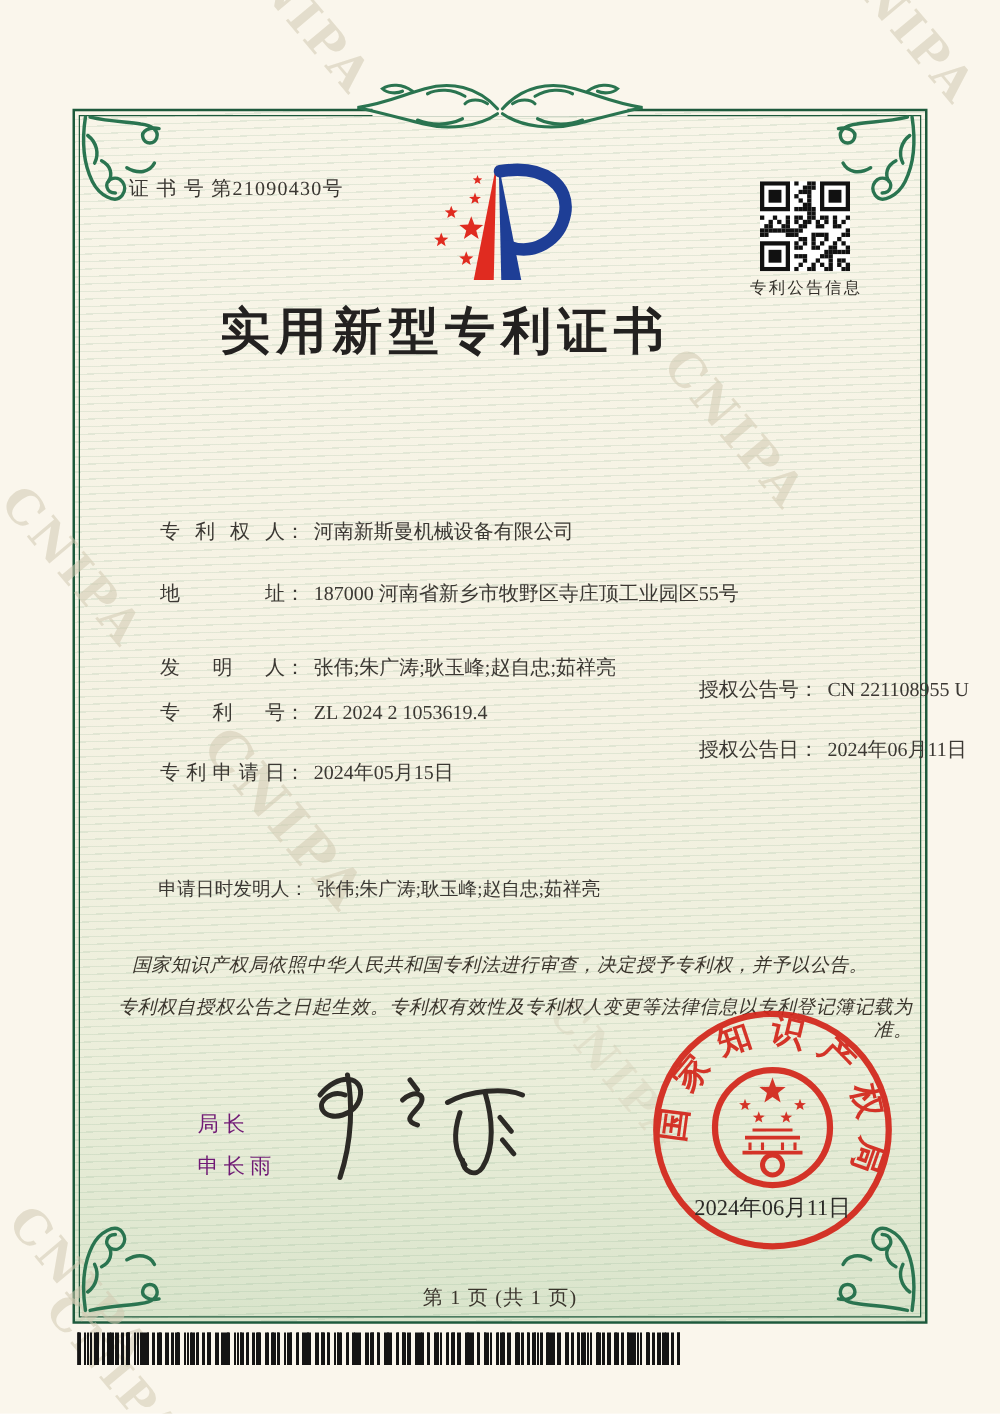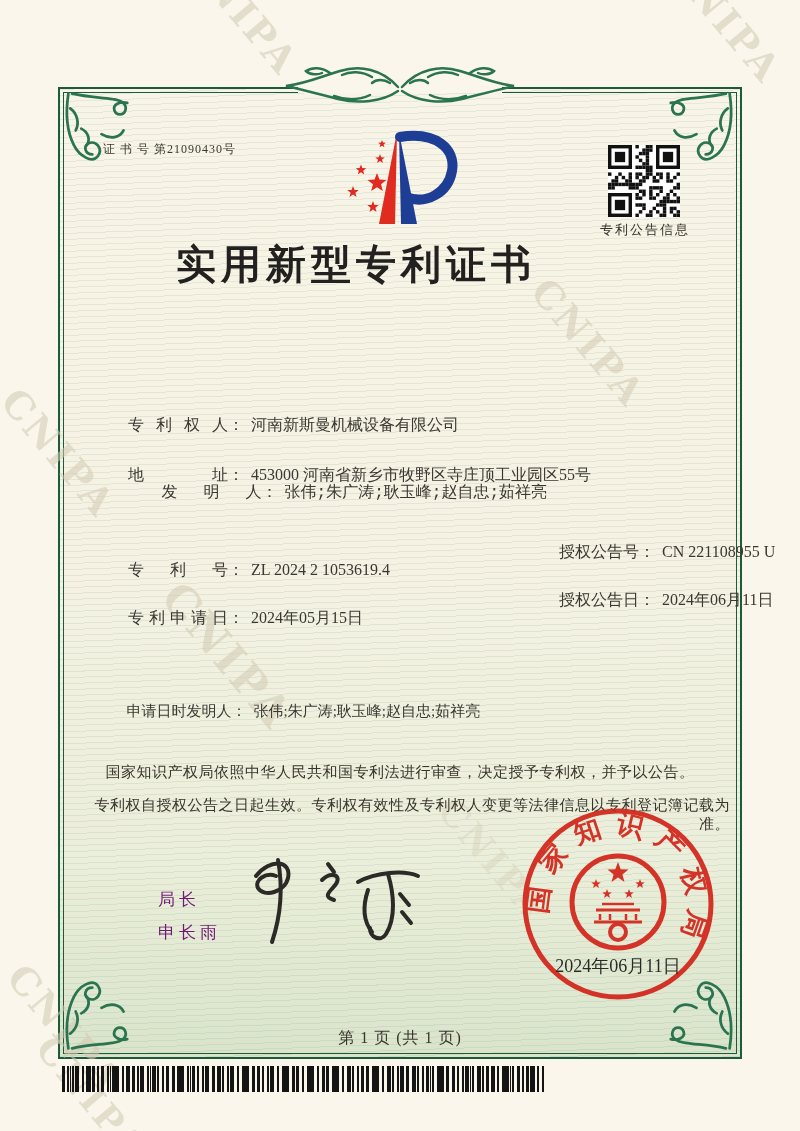--- a/index.html
+++ b/index.html
@@ -10,34 +10,34 @@
          border:2px solid #1d5a3c;
          background:
            repeating-linear-gradient(178deg, rgba(120,165,130,.16) 0 1px, rgba(0,0,0,0) 1px 6px),
            linear-gradient(180deg,#f8f5e8 0%,#f5f2e3 50%,#ebeeda 80%,#d9e4cb 100%);}
   .frame::before{content:"";position:absolute;inset:3px;border:1px solid #1d5a3c;}
   
   .wm{position:absolute;font-family:"DejaVu Serif",serif;font-weight:bold;
       color:#d2cab2;opacity:.55;transform:rotate(50deg);letter-spacing:3px;z-index:2;}
   
   .content{position:absolute;inset:0;z-index:3;}
-  .cert-no{position:absolute;left:103px;top:141px;font-size:12px;letter-spacing:1px;color:#3a3732;}
+  .cert-no{position:absolute;left:103px;top:141px;font-size:16px;letter-spacing:1px;color:#3a3732;}
   .logo{position:absolute;left:330px;top:127px;width:140px;height:102px;}
   .qr{position:absolute;left:608px;top:145px;width:72px;height:72px;background:#fff;}
   .qr-cap{position:absolute;left:586px;top:221px;width:118px;text-align:center;
           font-size:13px;letter-spacing:2px;color:#33302a;}
   .title{position:absolute;left:0;top:237px;width:712px;text-align:center;
          font-size:40px;font-weight:bold;letter-spacing:5px;color:#232120;}
   .row{position:absolute;left:104px;white-space:pre;font-size:16px;color:#3b3833;}
   .row.sm{font-size:15px;}
   .lbl{display:inline-block;width:100px;text-align:justify;text-align-last:justify;white-space:normal;}
   .val{margin-left:7px;}
   .rcol{position:absolute;left:455px;top:0;white-space:pre;}
   .body-line{position:absolute;left:70px;width:660px;text-align:center;
-             font-size:15px;color:#3a352c;letter-spacing:.5px;}
+             font-size:15px;color:#3a352c;letter-spacing:.5px;font-style:italic;}
   .signer{position:absolute;left:113px;font-size:17px;letter-spacing:4px;color:#701a75;margin-left:45px;}
   .signature{position:absolute;left:218px;top:846px;width:220px;height:110px;}
   .seal{position:absolute;left:512px;top:800px;width:212px;height:212px;opacity:.93;}
   .footer{position:absolute;left:0;top:1028px;width:800px;text-align:center;
           font-size:16px;letter-spacing:1px;color:#3a352c;}
   .barcode{position:absolute;left:62px;top:1066px;width:482px;height:26px;
            background-image:
              repeating-linear-gradient(90deg,#141414 0 2px,transparent 2px 5px),
              repeating-linear-gradient(90deg,#141414 0 1px,transparent 1px 8px),
              repeating-linear-gradient(90deg,#141414 0 3px,transparent 3px 13px);}
@@ -241,23 +241,23 @@
         <rect x="6.666666666666667" y="53.333333333333336" width="10" height="10" fill="#111"></rect>
       </svg>
     <div class="qr-cap">专利公告信息</div>
 
     <div class="title">实用新型专利证书</div>
 
     <div class="row" style="top:397px;">
       <span class="lbl">专利权人</span><span>：</span><span class="val">河南新斯曼机械设备有限公司</span>
     </div>
     <div class="row" style="top:447px;">
-      <span class="lbl">地址</span><span>：</span><span class="val">453000 河南省新乡市牧野区寺庄顶工业园区55号</span>
-    </div>
-    <div class="row" style="top:464px;font-family:Liberation Mono, monospace;">
+      <span class="lbl">地址</span><span>：</span><span class="val">187000 河南省新乡市牧野区寺庄顶工业园区55号</span>
+    </div>
+    <div class="row" style="top:506px;">
       <span class="lbl">发明人</span><span>：</span><span class="val">张伟;朱广涛;耿玉峰;赵自忠;茹祥亮</span>
     </div>
     <div class="row" style="top:542px;">
       <span class="lbl">专利号</span><span>：</span><span class="val">ZL 2024 2 1053619.4</span>
       <span class="rcol"><span>授权公告号</span><span>：</span><span class="val">CN 221108955 U</span></span>
     </div>
     <div class="row" style="top:590px;">
       <span class="lbl">专利申请日</span><span>：</span><span class="val">2024年05月15日</span>
       <span class="rcol"><span>授权公告日</span><span>：</span><span class="val">2024年06月11日</span></span>
     </div>

